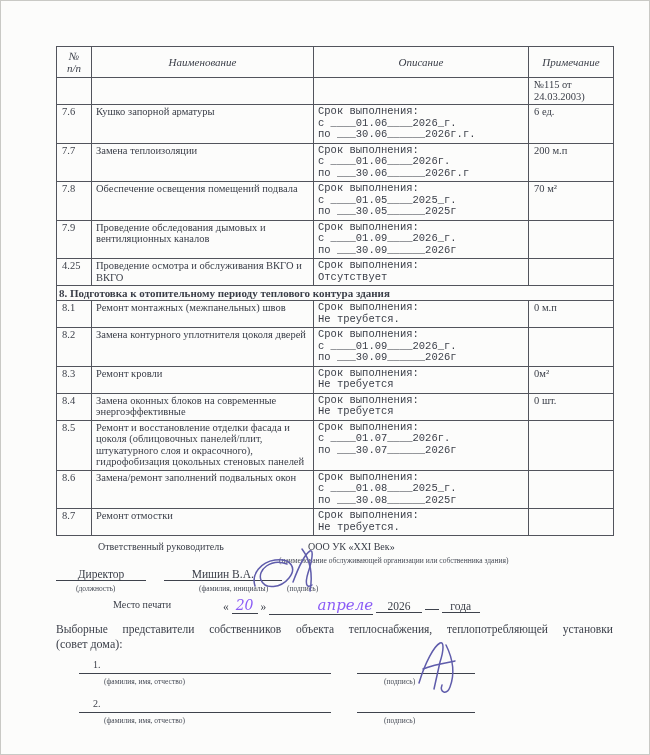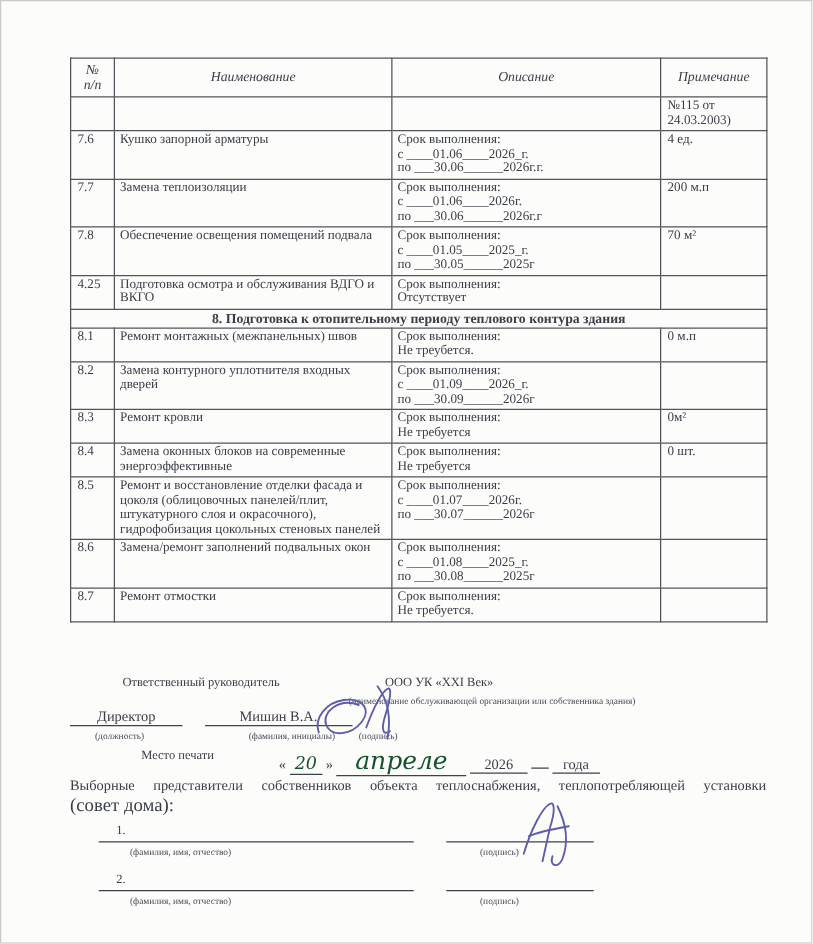--- a/index.html
+++ b/index.html
@@ -13,37 +13,37 @@
     position:absolute;left:55px;top:45px;width:557px;
     border-collapse:collapse;table-layout:fixed;
     font-size:10.5px;line-height:11.5px;color:#3a3e48;
   }
   .doc th,.doc td{border:1px solid #52545c;vertical-align:top;padding:1px 4px 2px 4px;overflow:hidden;}
   .doc thead th{
     font-style:italic;font-weight:normal;text-align:center;vertical-align:middle;
     font-size:11px;line-height:12px;padding:3px 2px;white-space:pre-line;
   }
   .doc td.num{padding-left:5px;margin-top:30px;}
-  .doc td.desc{white-space:pre-line;}
+  .doc td.desc{white-space:pre-line;font-family:Liberation Mono, monospace;}
   .doc td.note{padding-left:5px;}
   .doc tr.section td{
-    text-align:center;font-weight:bold;font-size:11px;line-height:12px;padding:1px 2px;
+    text-align:left;font-weight:bold;font-size:11px;line-height:12px;padding:1px 2px;
   }
   
   .abs{position:absolute;}
   .lbl{font-size:10px;margin-left:34px;}
   .hint,.hint2{font-size:7.5px;color:#454a55;}
   .u{display:inline-block;border-bottom:1px solid #3e424c;text-align:center;}
   .hand{
-    font-family:"DejaVu Serif",serif;font-style:italic;color:#14532d;
+    font-family:"DejaVu Serif",serif;font-style:italic;color:#8b5cf6;
   }
   .sig-svg{position:absolute;overflow:visible;}
   .sig-svg path{fill:none;stroke:#5f5cab;stroke-width:1.5;stroke-linecap:round;}
   .para1{font-size:11.5px;text-align:justify;text-align-last:justify;}
-  .para2{font-size:15px;}
+  .para2{font-size:12px;}
   .repline{border-bottom:1px solid #3e424c;position:absolute;height:0;}
 </style>
 </head>
 <body>
 
 <div class="page">
 
   <table class="doc">
     <colgroup>
       <col style="width:35px">
@@ -66,58 +66,66 @@
           <td class="name"></td>
           <td class="desc"></td>
           <td class="note">№115 от 24.03.2003)</td>
         </tr>
         <tr>
           <td class="num">7.6</td>
           <td class="name">Кушко запорной арматуры</td>
           <td class="desc">Срок выполнения:
 с ____01.06____2026_г.
 по ___30.06______2026г.г.</td>
-          <td class="note">4 ед.</td>
+          <td class="note">6 ед.</td>
         </tr>
         <tr>
           <td class="num">7.7</td>
           <td class="name">Замена теплоизоляции</td>
           <td class="desc">Срок выполнения:
 с ____01.06____2026г.
 по ___30.06______2026г.г</td>
           <td class="note">200 м.п</td>
         </tr>
         <tr>
           <td class="num">7.8</td>
           <td class="name">Обеспечение освещения помещений подвала</td>
           <td class="desc">Срок выполнения:
 с ____01.05____2025_г.
 по ___30.05______2025г</td>
           <td class="note">70 м²</td>
         </tr>
         <tr>
+          <td class="num">7.9</td>
+          <td class="name">Проведение обследования дымовых и вентиляционных каналов</td>
+          <td class="desc">Срок выполнения:
+с ____01.09____2026_г.
+по ___30.09______2026г</td>
+          <td class="note"></td>
+        </tr>
+        <tr>
           <td class="num">4.25</td>
-          <td class="name">Подготовка осмотра и обслуживания ВДГО и ВКГО</td>
+          <td class="name">Проведение осмотра и обслуживания ВКГО и ВКГО</td>
           <td class="desc">Срок выполнения:
 Отсутствует</td>
           <td class="note"></td>
         </tr>
         <tr class="section">
           <td colspan="4">8. Подготовка к отопительному периоду теплового контура здания</td>
         </tr>
         <tr>
           <td class="num">8.1</td>
           <td class="name">Ремонт монтажных (межпанельных) швов</td>
           <td class="desc">Срок выполнения:
 Не треубется.</td>
           <td class="note">0 м.п</td>
         </tr>
         <tr>
           <td class="num">8.2</td>
-          <td class="name">Замена контурного уплотнителя входных дверей</td>
+          <td class="name">Замена контурного уплотнителя цоколя дверей</td>
           <td class="desc">Срок выполнения:
 с ____01.09____2026_г.
 по ___30.09______2026г</td>
           <td class="note"></td>
         </tr>
         <tr>
           <td class="num">8.3</td>
           <td class="name">Ремонт кровли</td>
           <td class="desc">Срок выполнения:
 Не требуется</td>
@@ -173,21 +181,21 @@
     <path d="M6,40 C2,28 12,16 26,14 C42,12 48,22 40,32 C32,42 16,44 12,34 C8,24 22,12 38,18"></path>
     <path d="M44,36 C50,20 56,8 61,5 C65,3 63,15 59,27 C56,37 57,43 63,39"></path>
     <path d="M53,3 C59,11 65,23 61,45"></path>
   </svg>
 
   <div class="abs lbl" style="left:78px;top:598px;">Место печати</div>
   <div class="abs" style="left:222px;top:595px;font-size:11.5px;">
     <span>«</span>
     <span class="u hand" style="width:26px;font-size:14px;">20</span>
     <span>»</span>
-    <span class="u hand" style="width:104px;font-size:20px;">апреле</span>
+    <span class="u hand" style="width:104px;font-size:15px;text-align:right;">апреле</span>
     <span class="u" style="width:46px;">2026</span>
     <span class="u" style="width:14px;"></span>
     <span class="u" style="width:38px;">года</span>
   </div>
 
   <div class="abs para1" style="left:55px;top:622px;width:557px;">Выборные представители собственников объекта теплоснабжения, теплопотребляющей установки</div>
   <div class="abs para2" style="left:55px;top:636px;">(совет дома):</div>
 
   <div class="abs lbl" style="left:58px;top:658px;">1.</div>
   <div class="repline" style="left:78px;top:672px;width:252px;"></div>

